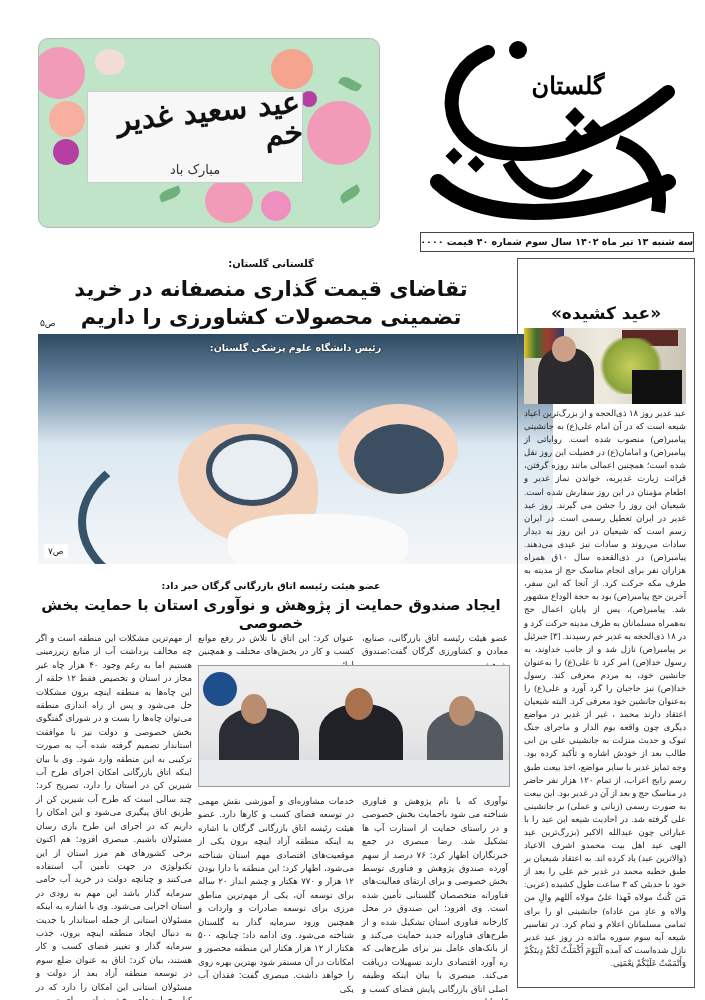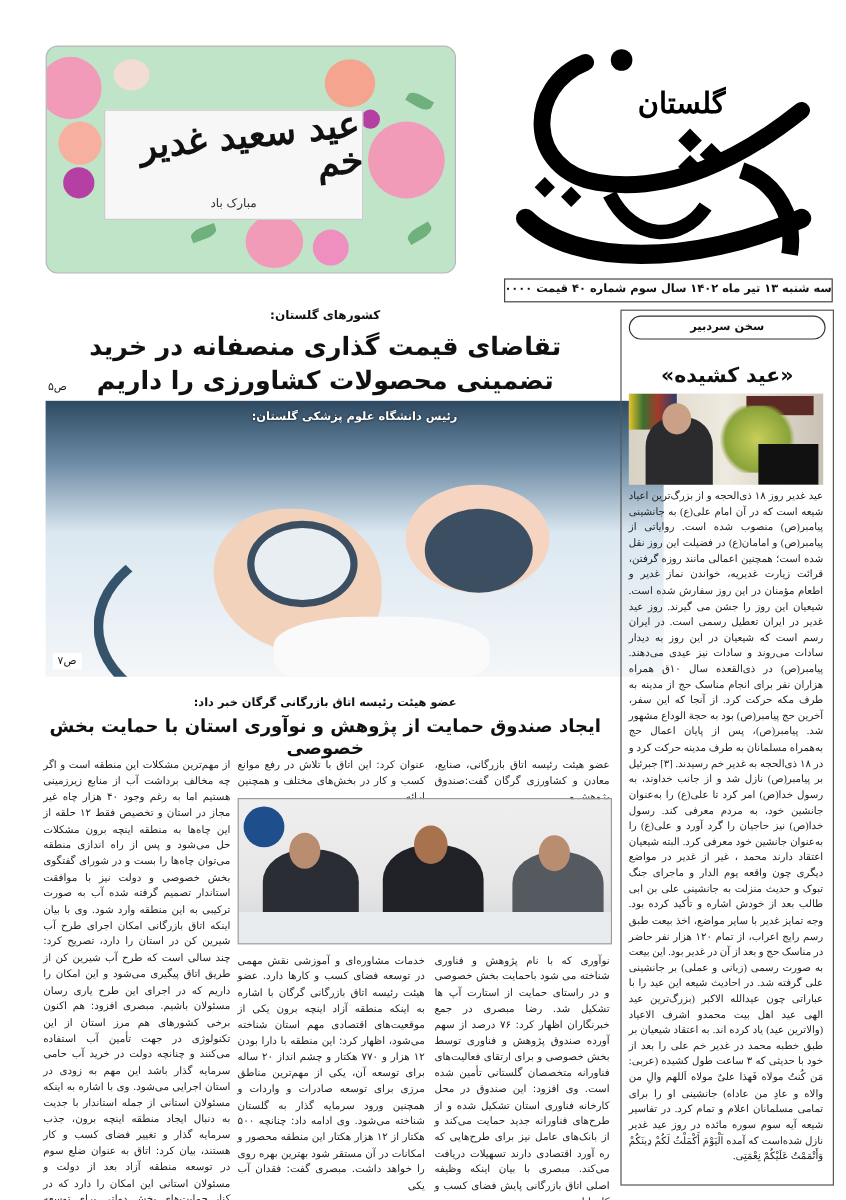--- a/index.html
+++ b/index.html
@@ -10,21 +10,21 @@
   .masthead-logo { left: 418px; top: 32px; width: 272px; height: 195px; }
   .logo-svg { width: 100%; height: 100%; }
   .dateline { left: 420px; top: 232px; width: 272px; height: 18px; border: 1px solid #444; font-size: 9.5px; line-height: 18px; text-align: center; direction: rtl; font-weight: bold; white-space: nowrap; overflow: hidden; }
 
   
   .greeting { left: 38px; top: 38px; width: 340px; height: 188px; border-radius: 10px; border: 1px solid #b7b7b7; background: #bfe4c7; overflow: hidden; }
   .greeting .flower { position: absolute; border-radius: 50%; }
   .greeting .leaf { position: absolute; width: 22px; height: 10px; background: #6fb07c; border-radius: 50% 0; }
   .greeting .card { position: absolute; left: 48px; top: 52px; width: 214px; height: 90px; background: #f7f7f7; border: 1px solid #ccc; display: flex; flex-direction: column; align-items: center; justify-content: center; }
   .greeting .card-title { font-family: "DejaVu Serif", serif; font-size: 30px; font-weight: bold; line-height: 1; color: #111; transform: rotate(-6deg); }
-  .greeting .card-sub { font-size: 10px; color: #333; margin-top: 4px; text-align: center; }
+  .greeting .card-sub { font-size: 13px; color: #333; margin-top: 4px; text-align: center; }
 
   
   .kicker1 { left: 36px; top: 258px; width: 470px; text-align: center; font-size: 10px; font-weight: bold; }
   .headline1 { left: 36px; top: 275px; width: 470px; text-align: center; font-size: 21px; font-weight: bold; line-height: 28px; }
   .pageref1 { left: 40px; top: 318px; font-size: 9px; }
 
   
   .hero { left: 38px; top: 334px; width: 515px; height: 230px; overflow: hidden; background: linear-gradient(180deg, #2e4a63 0%, #6c8aa4 22%, #dbe8f1 48%, #f4f6f8 100%); }
   .hero .hand1 { position: absolute; left: 140px; top: 90px; width: 140px; height: 120px; background: #f3d2bc; border-radius: 45% 55% 40% 60%; }
   .hero .hand2 { position: absolute; left: 300px; top: 70px; width: 120px; height: 90px; background: #f5d5c2; border-radius: 50%; }
@@ -100,21 +100,21 @@
   <div class="flower" style="left:262px;top:52px;width:16px;height:16px;background:#b53fa3;"></div>
   <div class="leaf" style="left:120px;top:150px;transform:rotate(-20deg);"></div>
   <div class="leaf" style="left:300px;top:40px;transform:rotate(30deg);"></div>
   <div class="leaf" style="left:300px;top:150px;transform:rotate(-30deg);"></div>
   <div class="card">
     <div class="card-title">عید سعید غدیر خم</div>
     <div class="card-sub">مبارک باد</div>
   </div>
 </div>
 
-<div class="abs kicker1">کشورهای گلستان:</div>
+<div class="abs kicker1">گلستانی گلستان:</div>
 <div class="abs headline1">تقاضای قیمت گذاری منصفانه در خرید تضمینی محصولات کشاورزی را داریم</div>
 <div class="abs pageref1">ص۵</div>
 
 <div class="abs hero">
   <div class="tube"></div>
   <div class="hand1"></div>
   <div class="gauge"></div>
   <div class="hand2"></div>
   <div class="bulb"></div>
   <div class="sleeve"></div>
@@ -147,21 +147,20 @@
     <p>نوآوری که با نام پژوهش و فناوری شناخته می شود باحمایت بخش خصوصی و در راستای حمایت از استارت آپ ها تشکیل شد. رضا مبصری  در جمع خبرنگاران اظهار کرد: ۷۶ درصد از سهم آورده صندوق پژوهش و فناوری توسط بخش خصوصی و برای ارتقای فعالیت‌های فناورانه متخصصان گلستانی تأمین شده است. وی افزود: این صندوق در محل کارخانه فناوری استان تشکیل شده و از طرح‌های فناورانه جدید حمایت می‌کند و از بانک‌های عامل نیز برای طرح‌هایی که ره آورد اقتصادی دارند تسهیلات دریافت می‌کند. مبصری با بیان اینکه وظیفه اصلی اتاق بازرگانی پایش فضای کسب و کارها است،</p>
   </div>
 <div class="abs col col-a4">
     <p>خدمات مشاوره‌ای و آموزشی نقش مهمی در توسعه فضای کسب و کارها دارد. عضو هیئت رئیسه اتاق بازرگانی گرگان با اشاره به اینکه منطقه آزاد اینچه برون یکی از موقعیت‌های اقتصادی مهم استان شناخته می‌شود، اظهار کرد: این منطقه با دارا بودن ۱۲ هزار و ۷۷۰ هکتار و چشم انداز ۲۰ ساله برای توسعه آن، یکی از مهم‌ترین مناطق مرزی برای توسعه صادرات و واردات و همچنین ورود سرمایه گذار به گلستان شناخته می‌شود. وی ادامه داد: چنانچه ۵۰۰ هکتار از ۱۲ هزار هکتار این منطقه محصور و امکانات در آن مستقر شود بهترین بهره روی را خواهد داشت. مبصری گفت: فقدان آب یکی</p>
   </div>
 <div class="abs col col-a5">
     <p>از مهم‌ترین مشکلات این منطقه است و اگر چه مخالف برداشت آب از منابع زیرزمینی هستیم اما به رغم وجود ۴۰ هزار چاه غیر مجاز در استان و تخصیص فقط ۱۲ حلقه از این چاه‌ها به منطقه اینچه برون مشکلات حل می‌شود و پس از راه اندازی منطقه می‌توان چاه‌ها را بست و در شورای گفتگوی بخش خصوصی و دولت نیز با موافقت استاندار تصمیم گرفته شده آب به صورت ترکیبی به این منطقه وارد شود. وی با بیان اینکه اتاق بازرگانی امکان اجرای طرح آب شیرین کن در استان را دارد، تصریح کرد: چند سالی است که طرح آب شیرین کن از طریق اتاق پیگیری می‌شود و این امکان را داریم که در اجرای این طرح یاری رسان مسئولان باشیم. مبصری افزود: هم اکنون برخی کشورهای هم مرز استان از این تکنولوژی در جهت تأمین آب استفاده می‌کنند و چنانچه دولت در خرید آب حامی سرمایه گذار باشد این مهم به زودی در استان اجرایی می‌شود. وی با اشاره به اینکه مسئولان استانی از جمله استاندار با جدیت به دنبال ایجاد منطقه اینچه برون، جذب سرمایه گذار و تغییر فضای کسب و کار هستند، بیان کرد: اتاق به عنوان ضلع سوم در توسعه منطقه آزاد بعد از دولت و مسئولان استانی این امکان را دارد که در کنار حمایت‌های بخش دولتی برای توسعه این منطقه قدم بردارد. مبصری اظهار کرد: منطقه آزاد اینچه برون نیازمند ۵۳ هزار میلیارد تومان سرمایه گذاری است.</p>
   </div>
 
 <div class="abs editorial">
-  <div class="editorial-tab">سخن سردبیر</div>
   <div class="editorial-title">«عید کشیده»</div>
   <div class="editorial-photo">
     <div class="shelf"></div>
     <div class="frame"></div>
     <div class="man"></div>
     <div class="face"></div>
     <div class="plant"></div>
     <div class="monitor"></div>
   </div>
   <div class="editorial-body">

